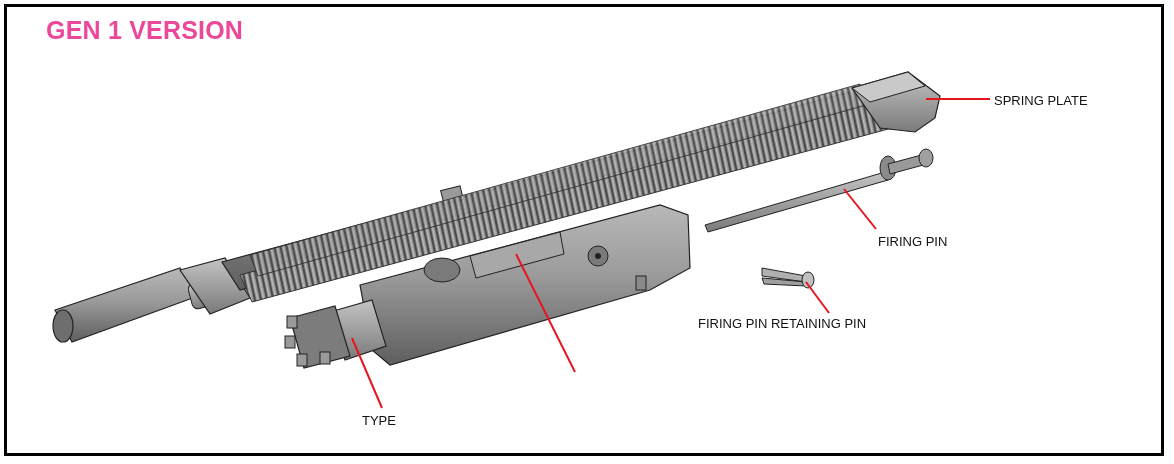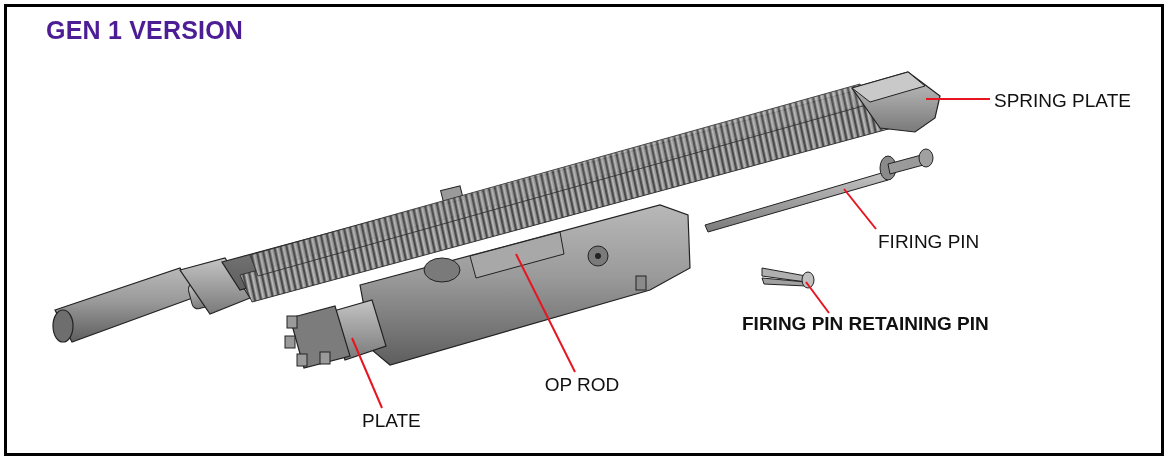--- a/index.html
+++ b/index.html
@@ -1,19 +1,19 @@
 <!DOCTYPE html>
 <html><head>
 <meta charset="utf-8">
 <style>
   html, body { margin: 0; padding: 0; background: #ffffff; }
   body { width: 1174px; height: 464px; position: relative; overflow: hidden; font-family: "Liberation Sans", sans-serif; }
   .frame { position: absolute; left: 4px; top: 4px; width: 1160px; height: 452px; border: 3px solid #000; box-sizing: border-box; background: #fff; }
-  .title { position: absolute; left: 46px; top: 16px; font-size: 25px; font-weight: bold; color: #4c1d95; letter-spacing: 0.2px; }
-  .label { position: absolute; font-size: 19px; color: #111; line-height: 19px; white-space: nowrap; }
+  .title { position: absolute; left: 46px; top: 16px; font-size: 25px; font-weight: bold; color: #ec4899; letter-spacing: 0.2px; }
+  .label { position: absolute; font-size: 13px; color: #111; line-height: 19px; white-space: nowrap; }
   .label.center { text-align: center; }
   svg.art { position: absolute; left: 0; top: 0; }
 </style>
 </head>
 <body>
 
 <div class="frame"></div>
 
 <div class="title">GEN 1 VERSION</div>
 
@@ -96,17 +96,16 @@
     <line x1="926" y1="99" x2="990" y2="99"></line>
     <line x1="844" y1="189" x2="876" y2="229"></line>
     <line x1="806" y1="282" x2="829" y2="313"></line>
     <line x1="516" y1="254" x2="575" y2="372"></line>
     <line x1="352" y1="338" x2="382" y2="408"></line>
   </g>
 </svg>
 
 <div class="label" style="left:994px; top:91px;">SPRING PLATE</div>
 <div class="label" style="left:842px; top:232px;margin-left:36px;">FIRING PIN</div>
-<div class="label" style="left:742px; top:314px;font-weight:bold;">FIRING PIN RETAINING PIN</div>
+<div class="label" style="left:698px; top:314px;">FIRING PIN RETAINING PIN</div>
 <div class="label center" style="left:522px; top:375px; width:120px;">
-  <div>OP ROD</div>
 </div>
-<div class="label" style="left:362px; top:411px;">PLATE</div>
+<div class="label" style="left:362px; top:411px;">TYPE</div>
 
 </body></html>

